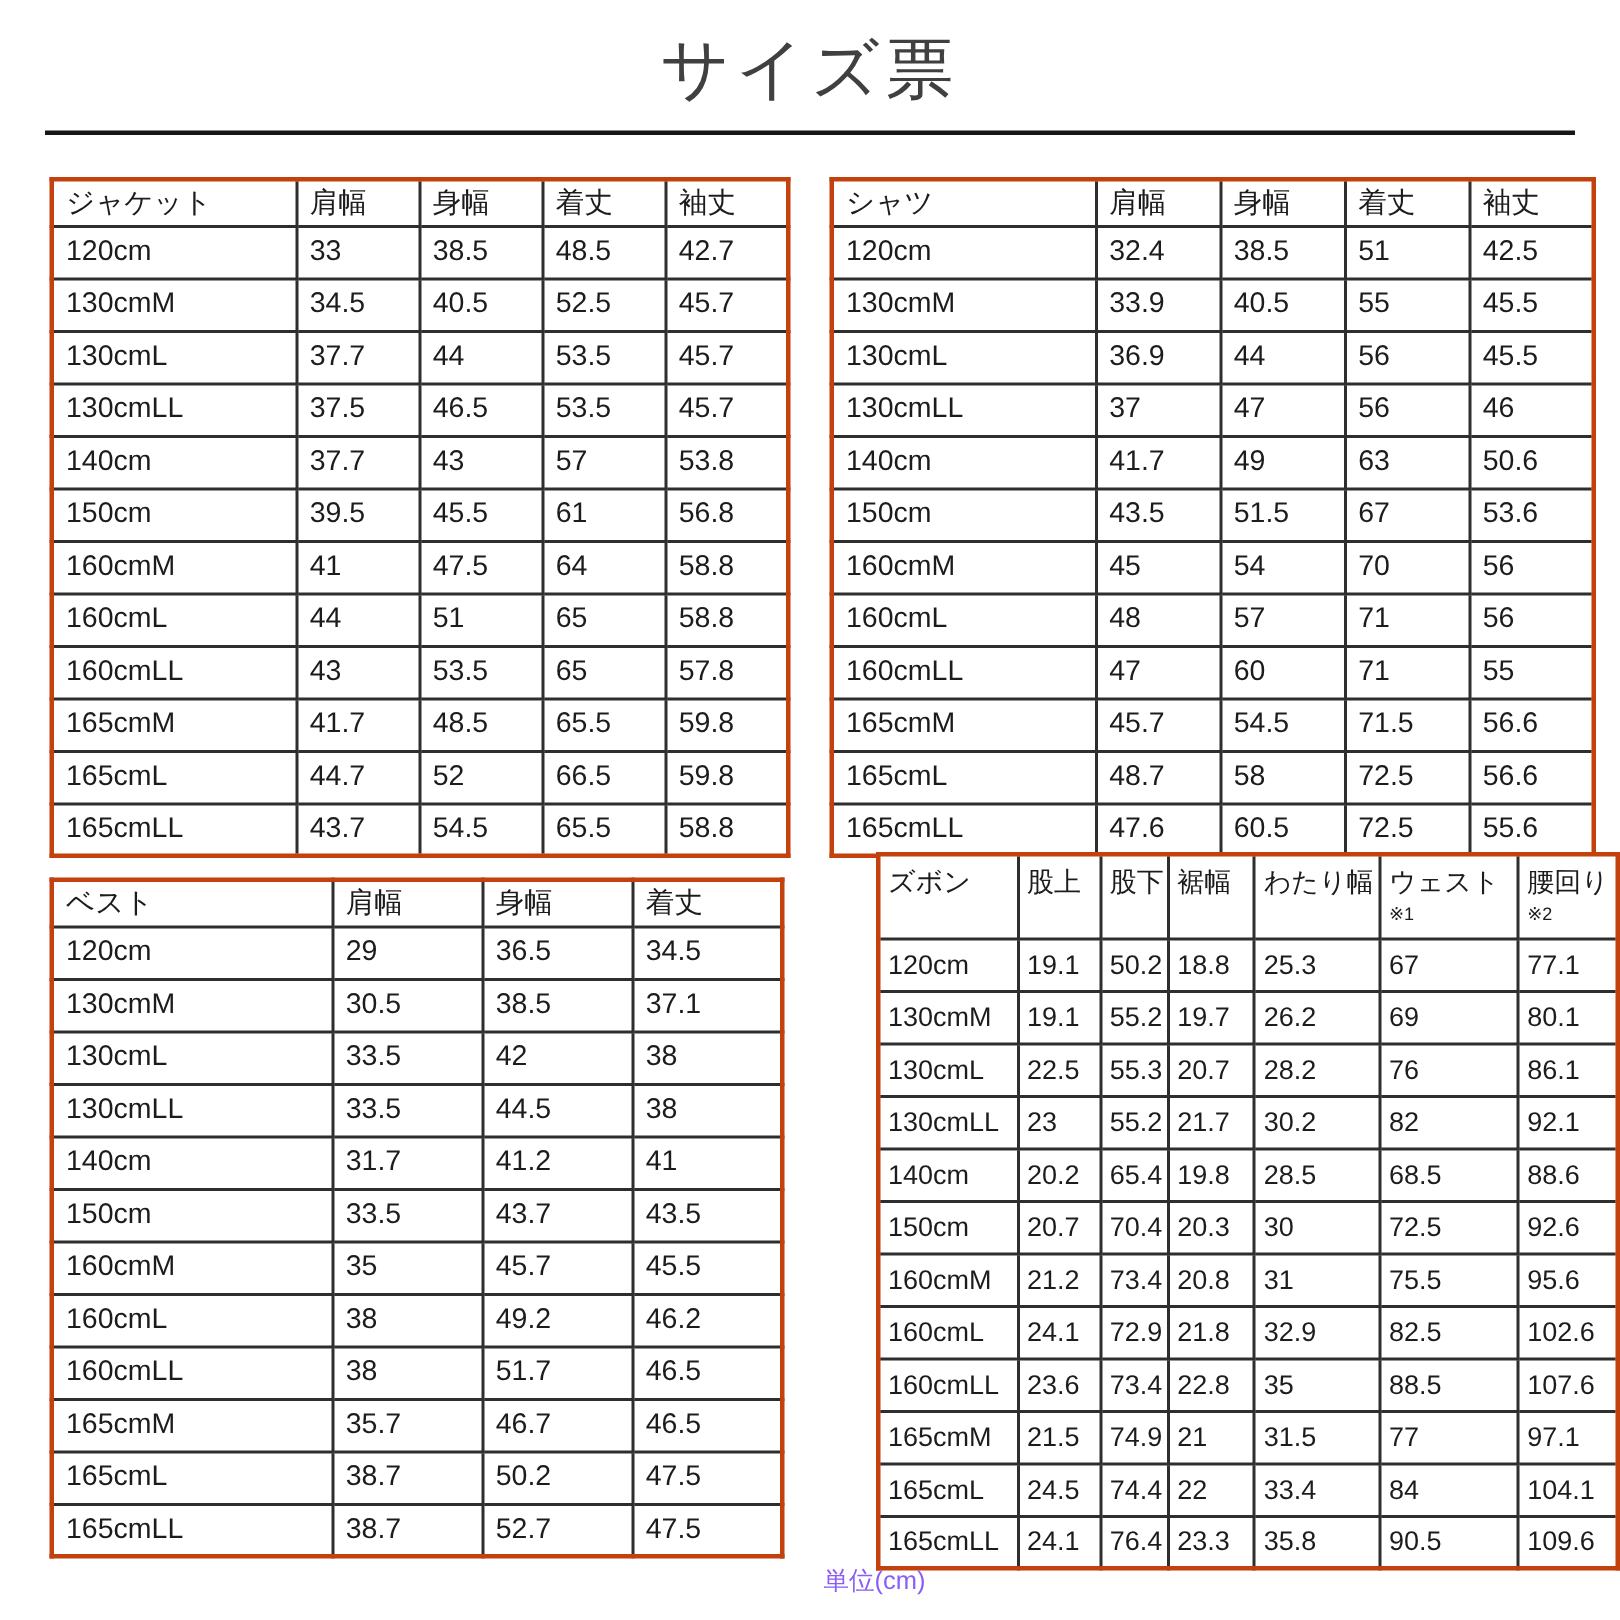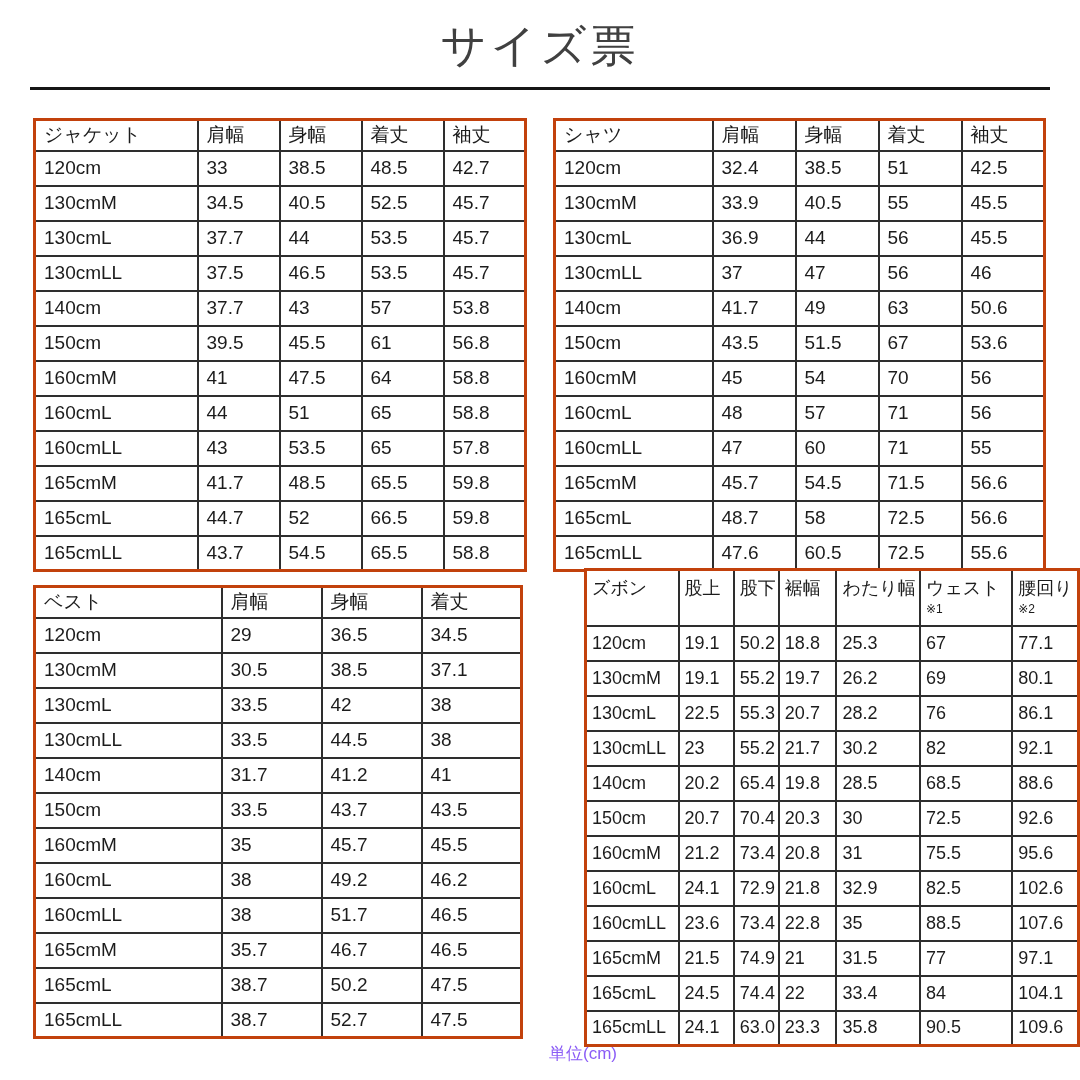--- a/index.html
+++ b/index.html
@@ -34,21 +34,21 @@
   }
   thead th { height: 31px; }
 
   .t-jacket { left: 33px;  top: 118px; }
   .t-shirt  { left: 553px; top: 118px; }
   .t-vest   { left: 33px;  top: 585px; }
   .t-pants  { left: 548px; top: 568px; margin-left: 36px; }
 
   .t-jacket thead th:nth-child(1) { width: 163px; }
   .t-jacket thead th:nth-child(n+2) { width: 82px; }
-  .t-shirt  thead th:nth-child(1) { width: 158px; }
+  .t-shirt  thead th:nth-child(1) { width: 176px; }
   .t-shirt  thead th:nth-child(n+2) { width: 83px; }
   .t-vest   thead th:nth-child(1) { width: 187px; }
   .t-vest   thead th:nth-child(n+2) { width: 100px; }
 
   .t-pants th, .t-pants td { padding-left: 5px; font-size: 18px; }
   .t-pants thead th { vertical-align: top; padding-top: 5px; height: 56px; }
   .t-pants thead th:nth-child(1) { width: 104px; }
   .t-pants thead th:nth-child(2) { width: 67px; }
   .t-pants thead th:nth-child(3) { width: 32px; }
   .t-pants thead th:nth-child(4) { width: 72px; border-radius: 21px; }
@@ -496,21 +496,21 @@
           <td>24.5</td>
           <td>74.4</td>
           <td>22</td>
           <td>33.4</td>
           <td>84</td>
           <td>104.1</td>
         </tr>
         <tr>
           <td class="name-col">165cmLL</td>
           <td>24.1</td>
-          <td>63.0</td>
+          <td>76.4</td>
           <td>23.3</td>
           <td>35.8</td>
           <td>90.5</td>
           <td>109.6</td>
         </tr>
       </tbody>
   </table>
 
   <div class="unit-note">単位(cm)</div>
 

